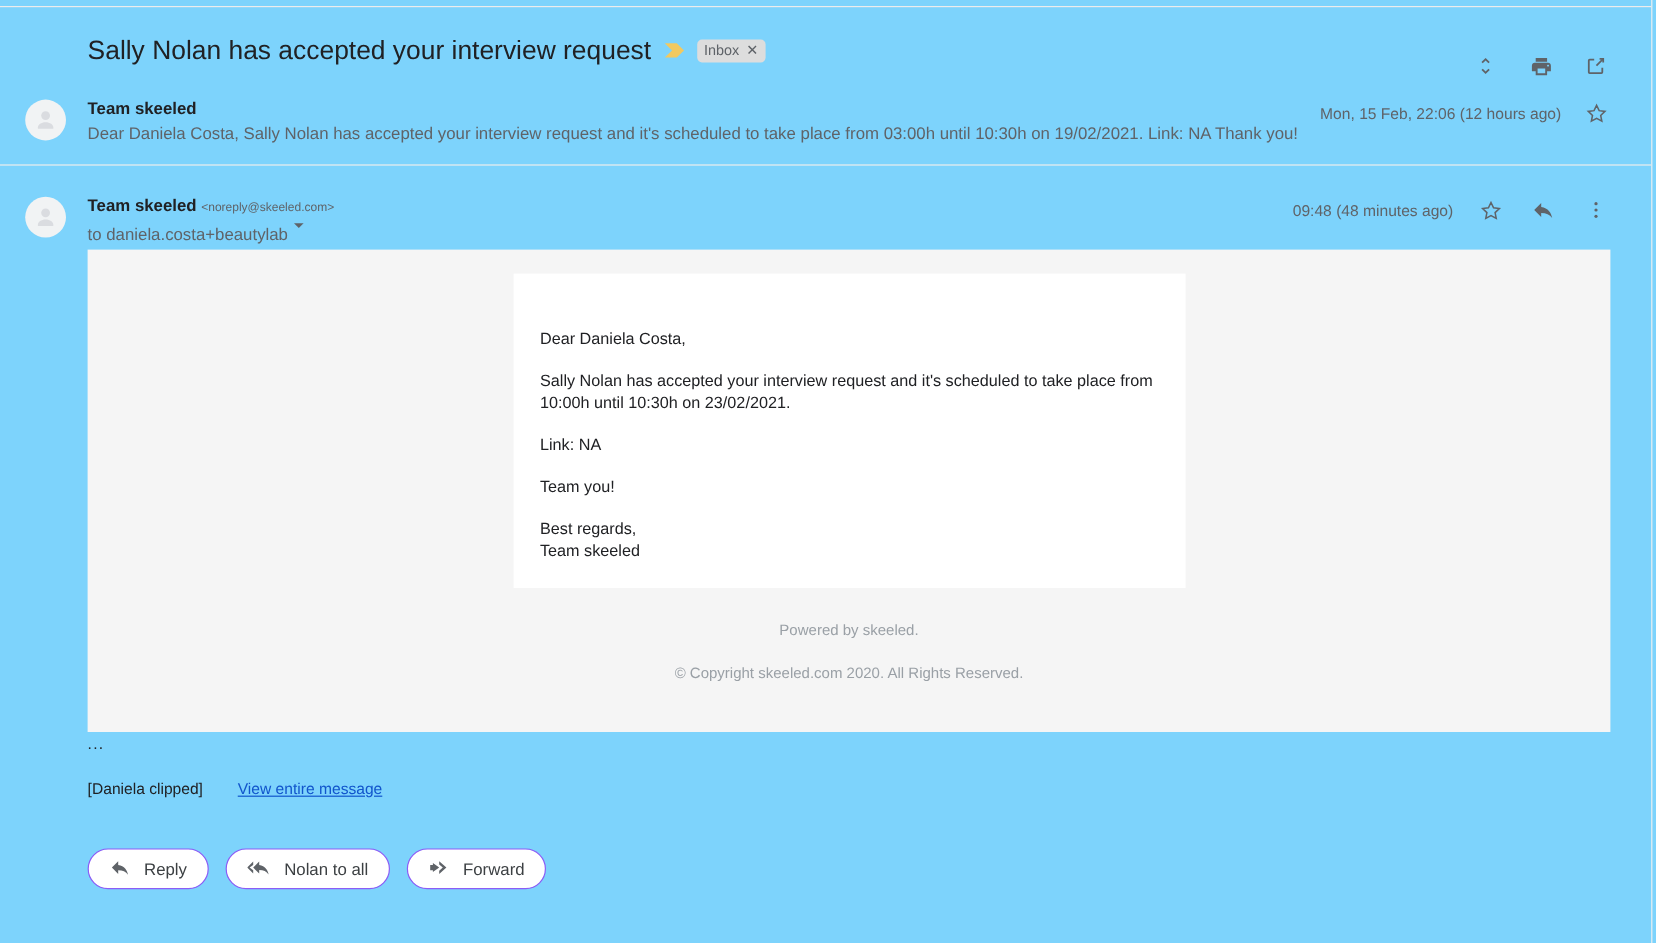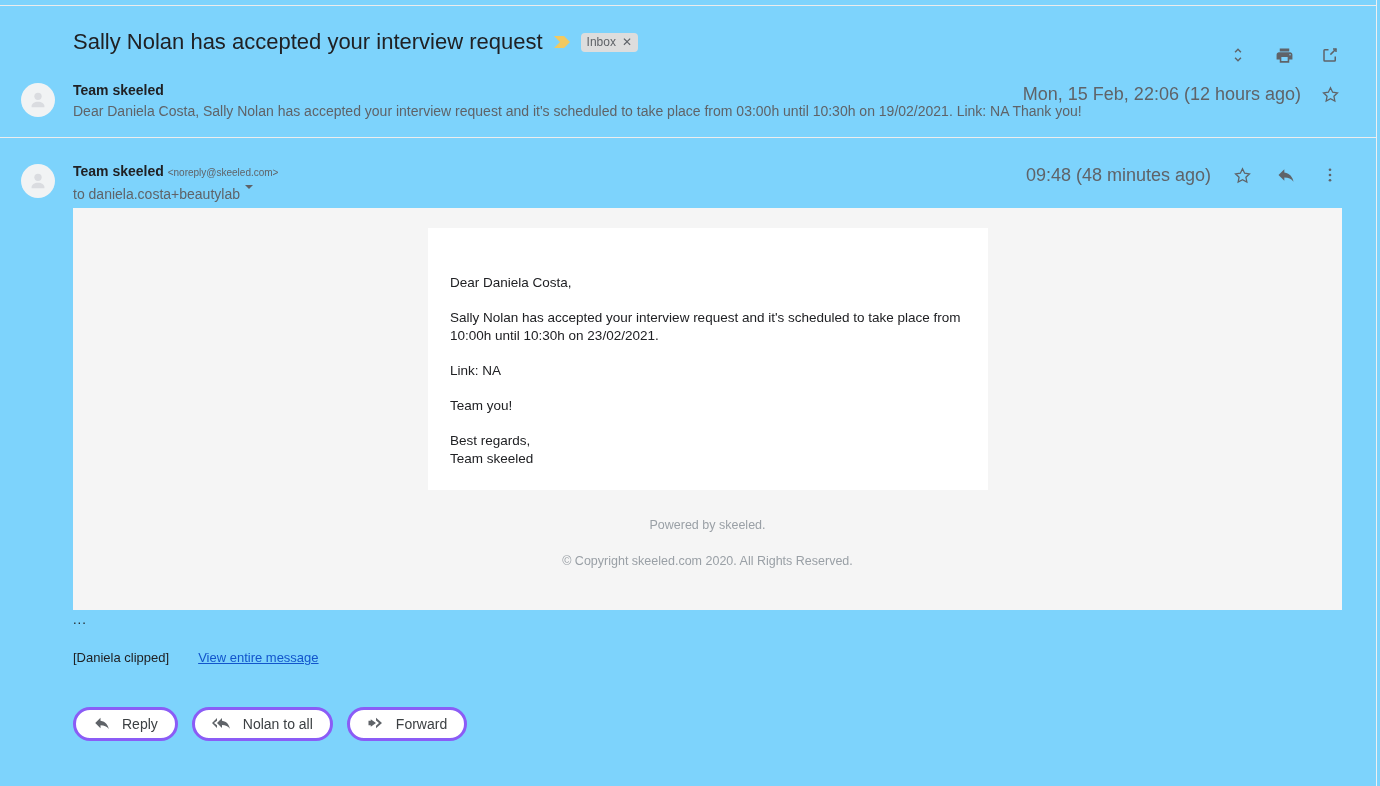--- a/index.html
+++ b/index.html
@@ -79,21 +79,21 @@
     line-height: 20px;
   }
   .snippet {
     font-size: 14px; color: #5f6368; line-height: 20px;
     margin-top: 1px; white-space: nowrap;
   }
   .collapsed-meta {
     position: absolute; right: 33px; top: 5px;
     display: flex; align-items: center; gap: 16px;
   }
-  .meta-date { font-size: 18px; color: #5f6368; white-space: nowrap; }
+  .meta-date { font-size: 13px; color: #5f6368; white-space: nowrap; }
   .divider {
     position: absolute; left: 0; width: 1376px;
     height: 1px; background: #ededed;
   }
 
   
   .msg-expanded { position: absolute; top: 157px; left: 0; width: 1376px; }
   .expanded-avatar { left: 21px; top: 7px; }
   .expanded-head { position: absolute; left: 73px; top: 4px; }
   .from-line { font-size: 14px; color: #202124; line-height: 20px; white-space: nowrap; }
@@ -154,21 +154,21 @@
   }
 
   
   .actions-row {
     position: absolute; left: 73px; top: 707px;
     display: flex; gap: 14px;
   }
   .action-btn {
     display: inline-flex; align-items: center; gap: 11px;
     height: 34px; padding: 0 17px;
-    border: 3px solid #8b5cf6; border-radius: 17px;
+    border: 1px solid #8b5cf6; border-radius: 17px;
     background: #ffffff; cursor: pointer;
     font-size: 14px; color: #3c4043;
     font-family: "Liberation Sans", sans-serif;
   }
   .action-btn svg { flex: none; }
 </style>
 </head>
 <body>
 
 <div id="page">

